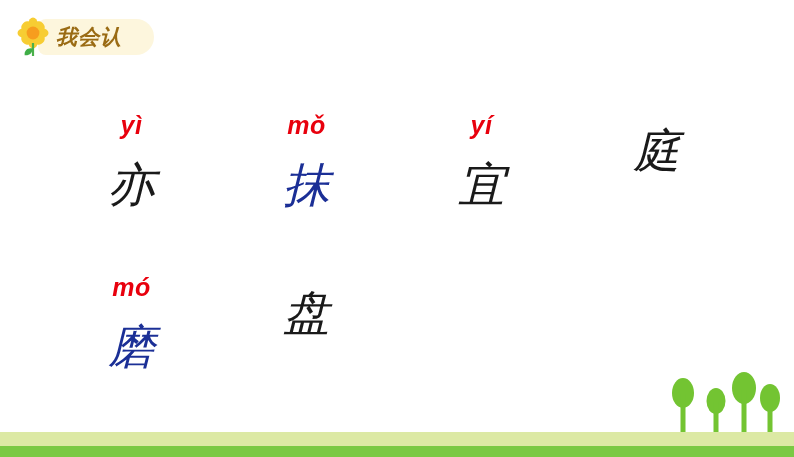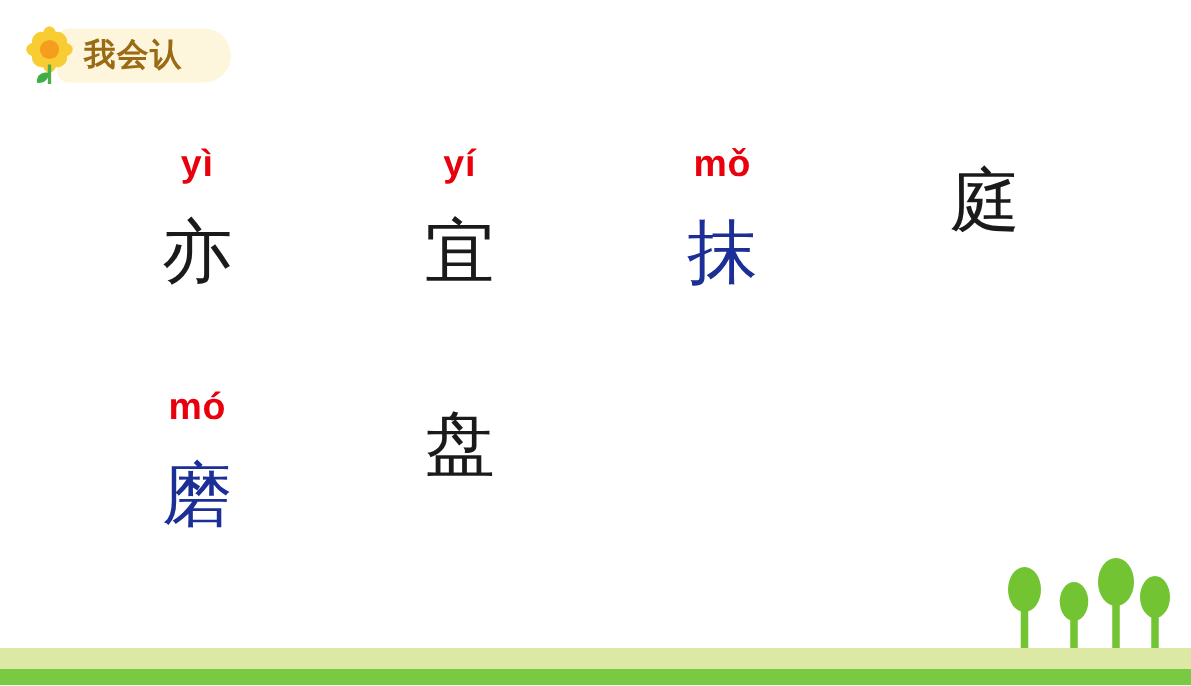--- a/index.html
+++ b/index.html
@@ -47,28 +47,30 @@
     position: relative;
     z-index: 3;
     margin-left: 4px;
     font-size: 21px;
     font-weight: bold;
     color: #9a6b14;
     letter-spacing: 1px;
     line-height: 36px;
     white-space: nowrap;
     padding-right: 12px;
+    font-style: italic;
   }
 
   
   .grid {
     position: absolute;
     left: 44px;
-    top: 92px;
+    top: 108px;
     width: 680px;
+    font-style: italic;
   }
   .grid-row {
     display: flex;
     width: 100%;
   }
   .cell {
     width: 175px;
     flex: 0 0 175px;
     text-align: center;
   }
@@ -168,26 +170,26 @@
   </div>
 
   <div class="grid">
 
     <div class="grid-row">
       <div class="cell">
         <div class="pinyin">yì</div>
         <div class="hanzi">亦</div>
       </div>
       <div class="cell">
+        <div class="pinyin">mǒ</div>
+        <div class="hanzi blue">抹</div>
+      </div>
+      <div class="cell">
         <div class="pinyin">yí</div>
         <div class="hanzi">宜</div>
-      </div>
-      <div class="cell">
-        <div class="pinyin">mǒ</div>
-        <div class="hanzi blue">抹</div>
       </div>
       <div class="cell">
         <div class="hanzi">庭</div>
       </div>
     </div>
 
     <div class="row-gap"></div>
 
     <div class="grid-row">
       <div class="cell">

